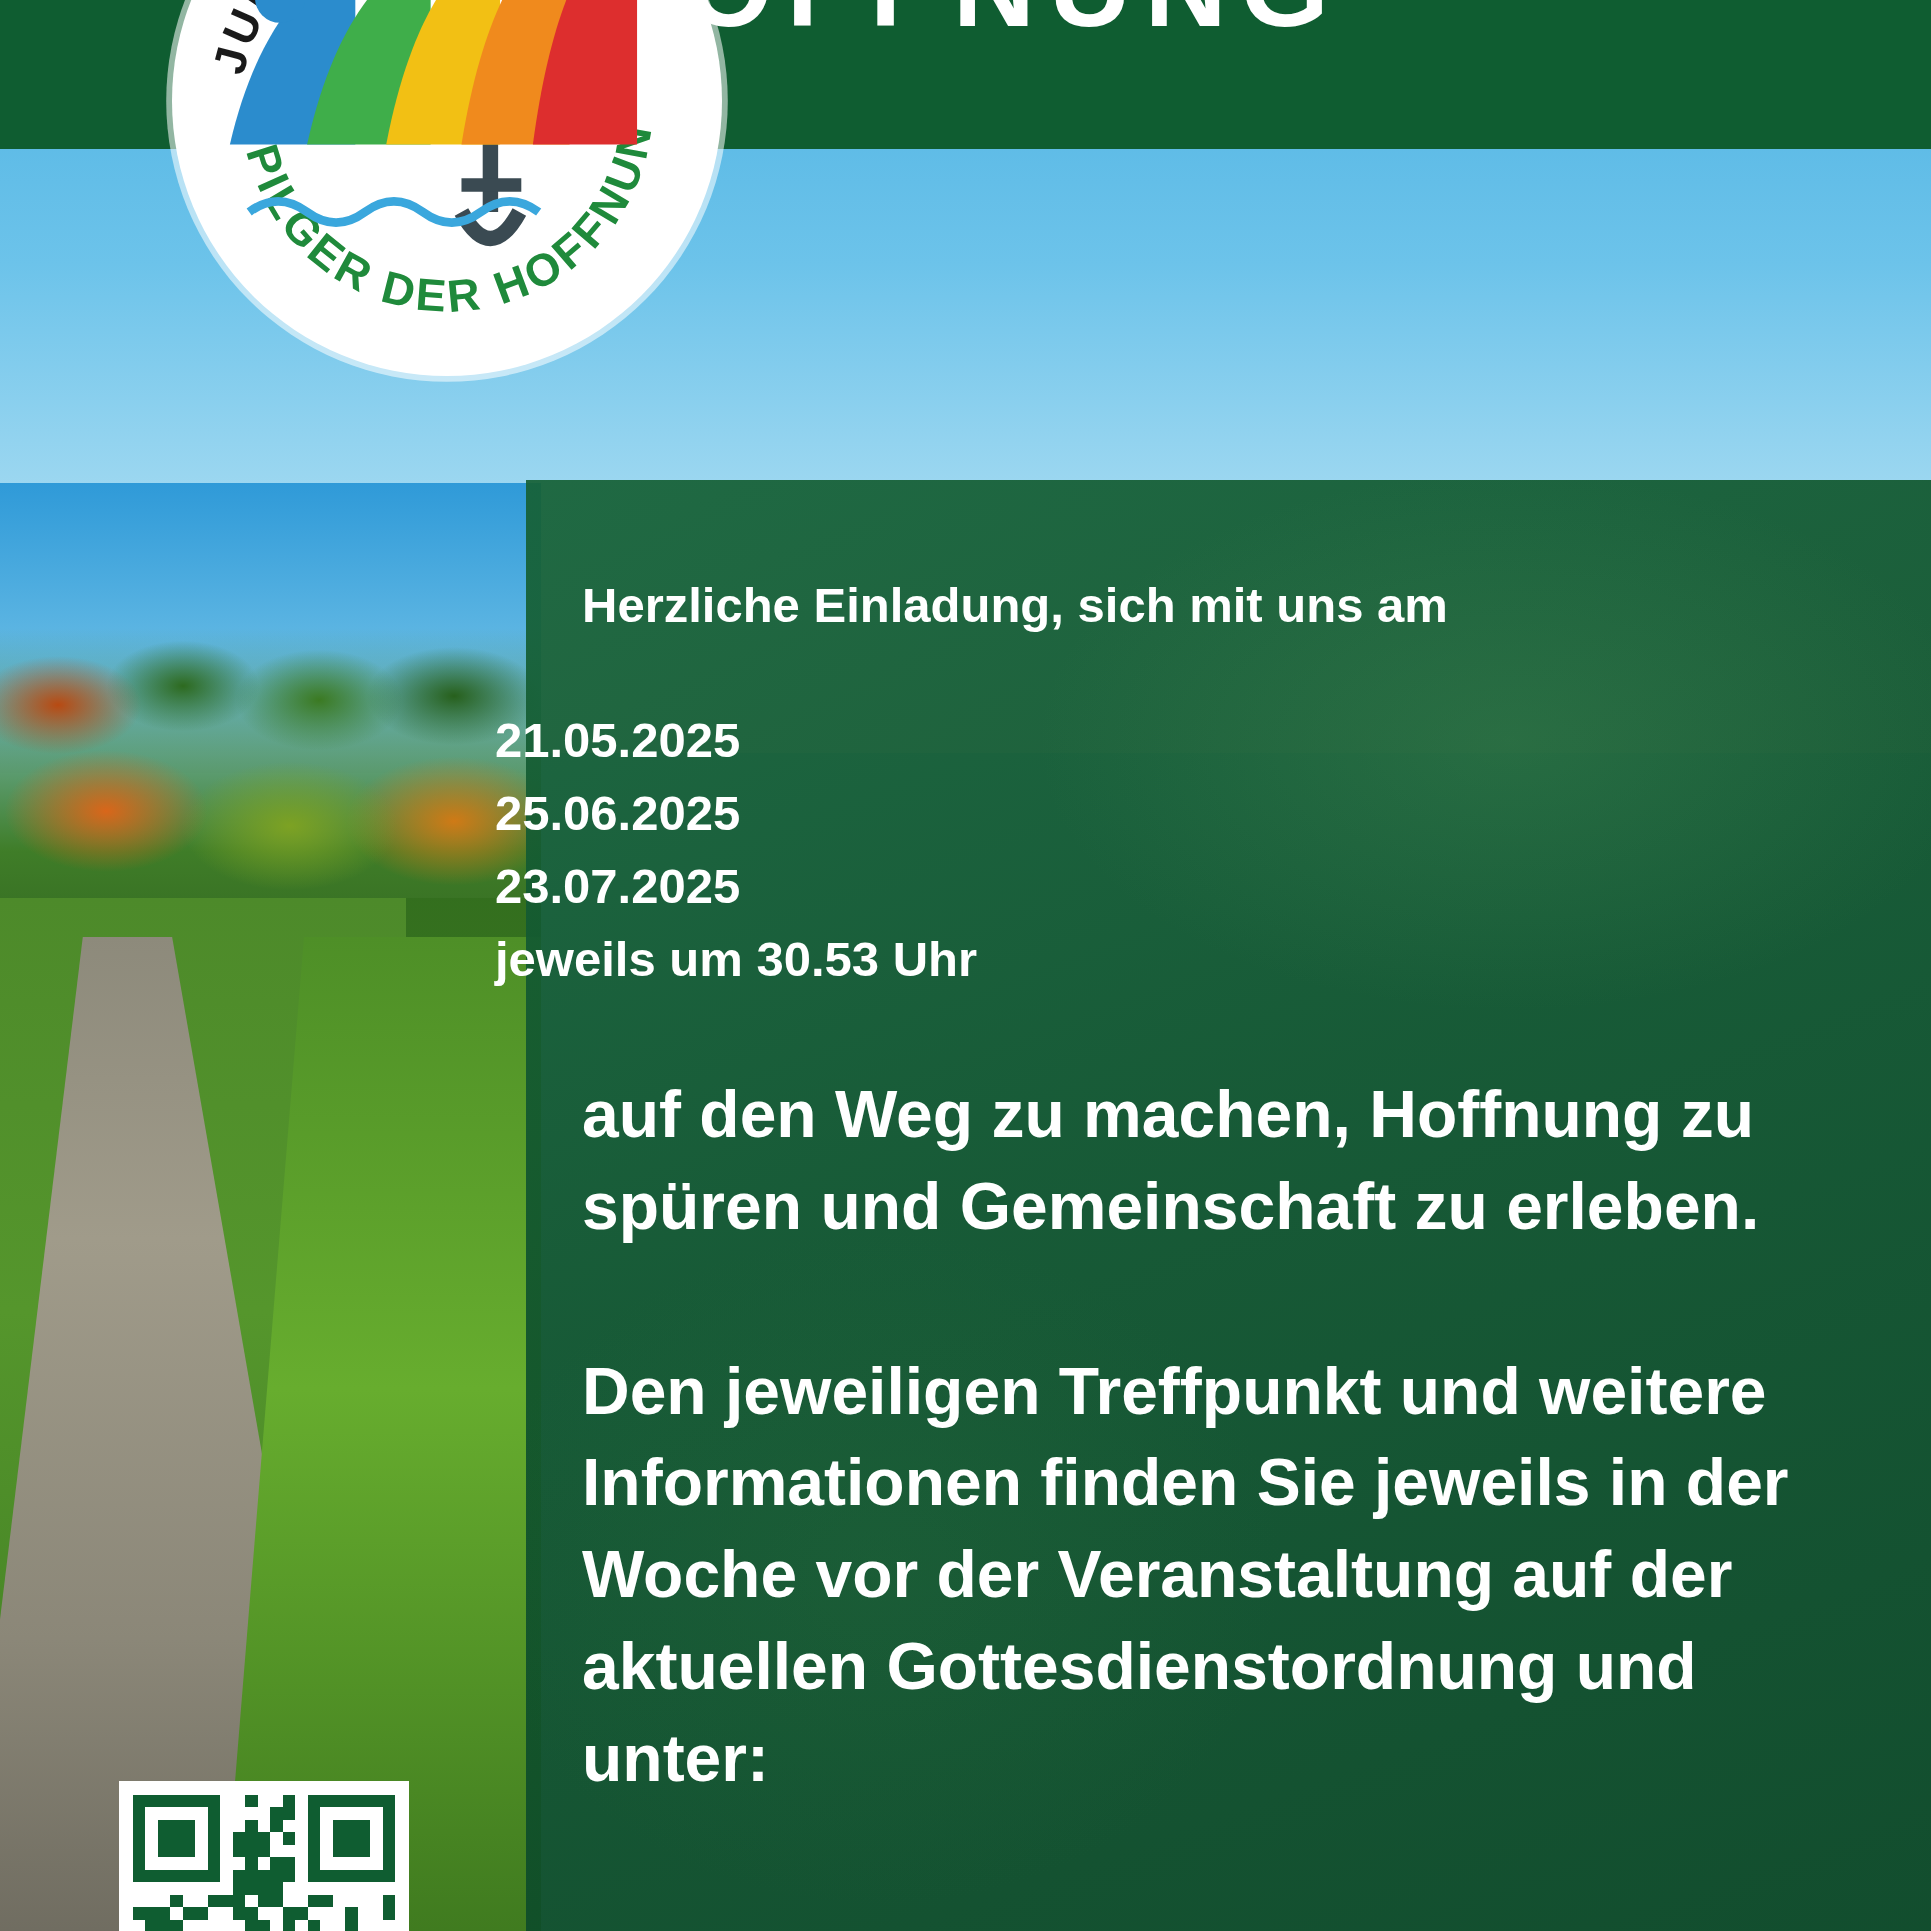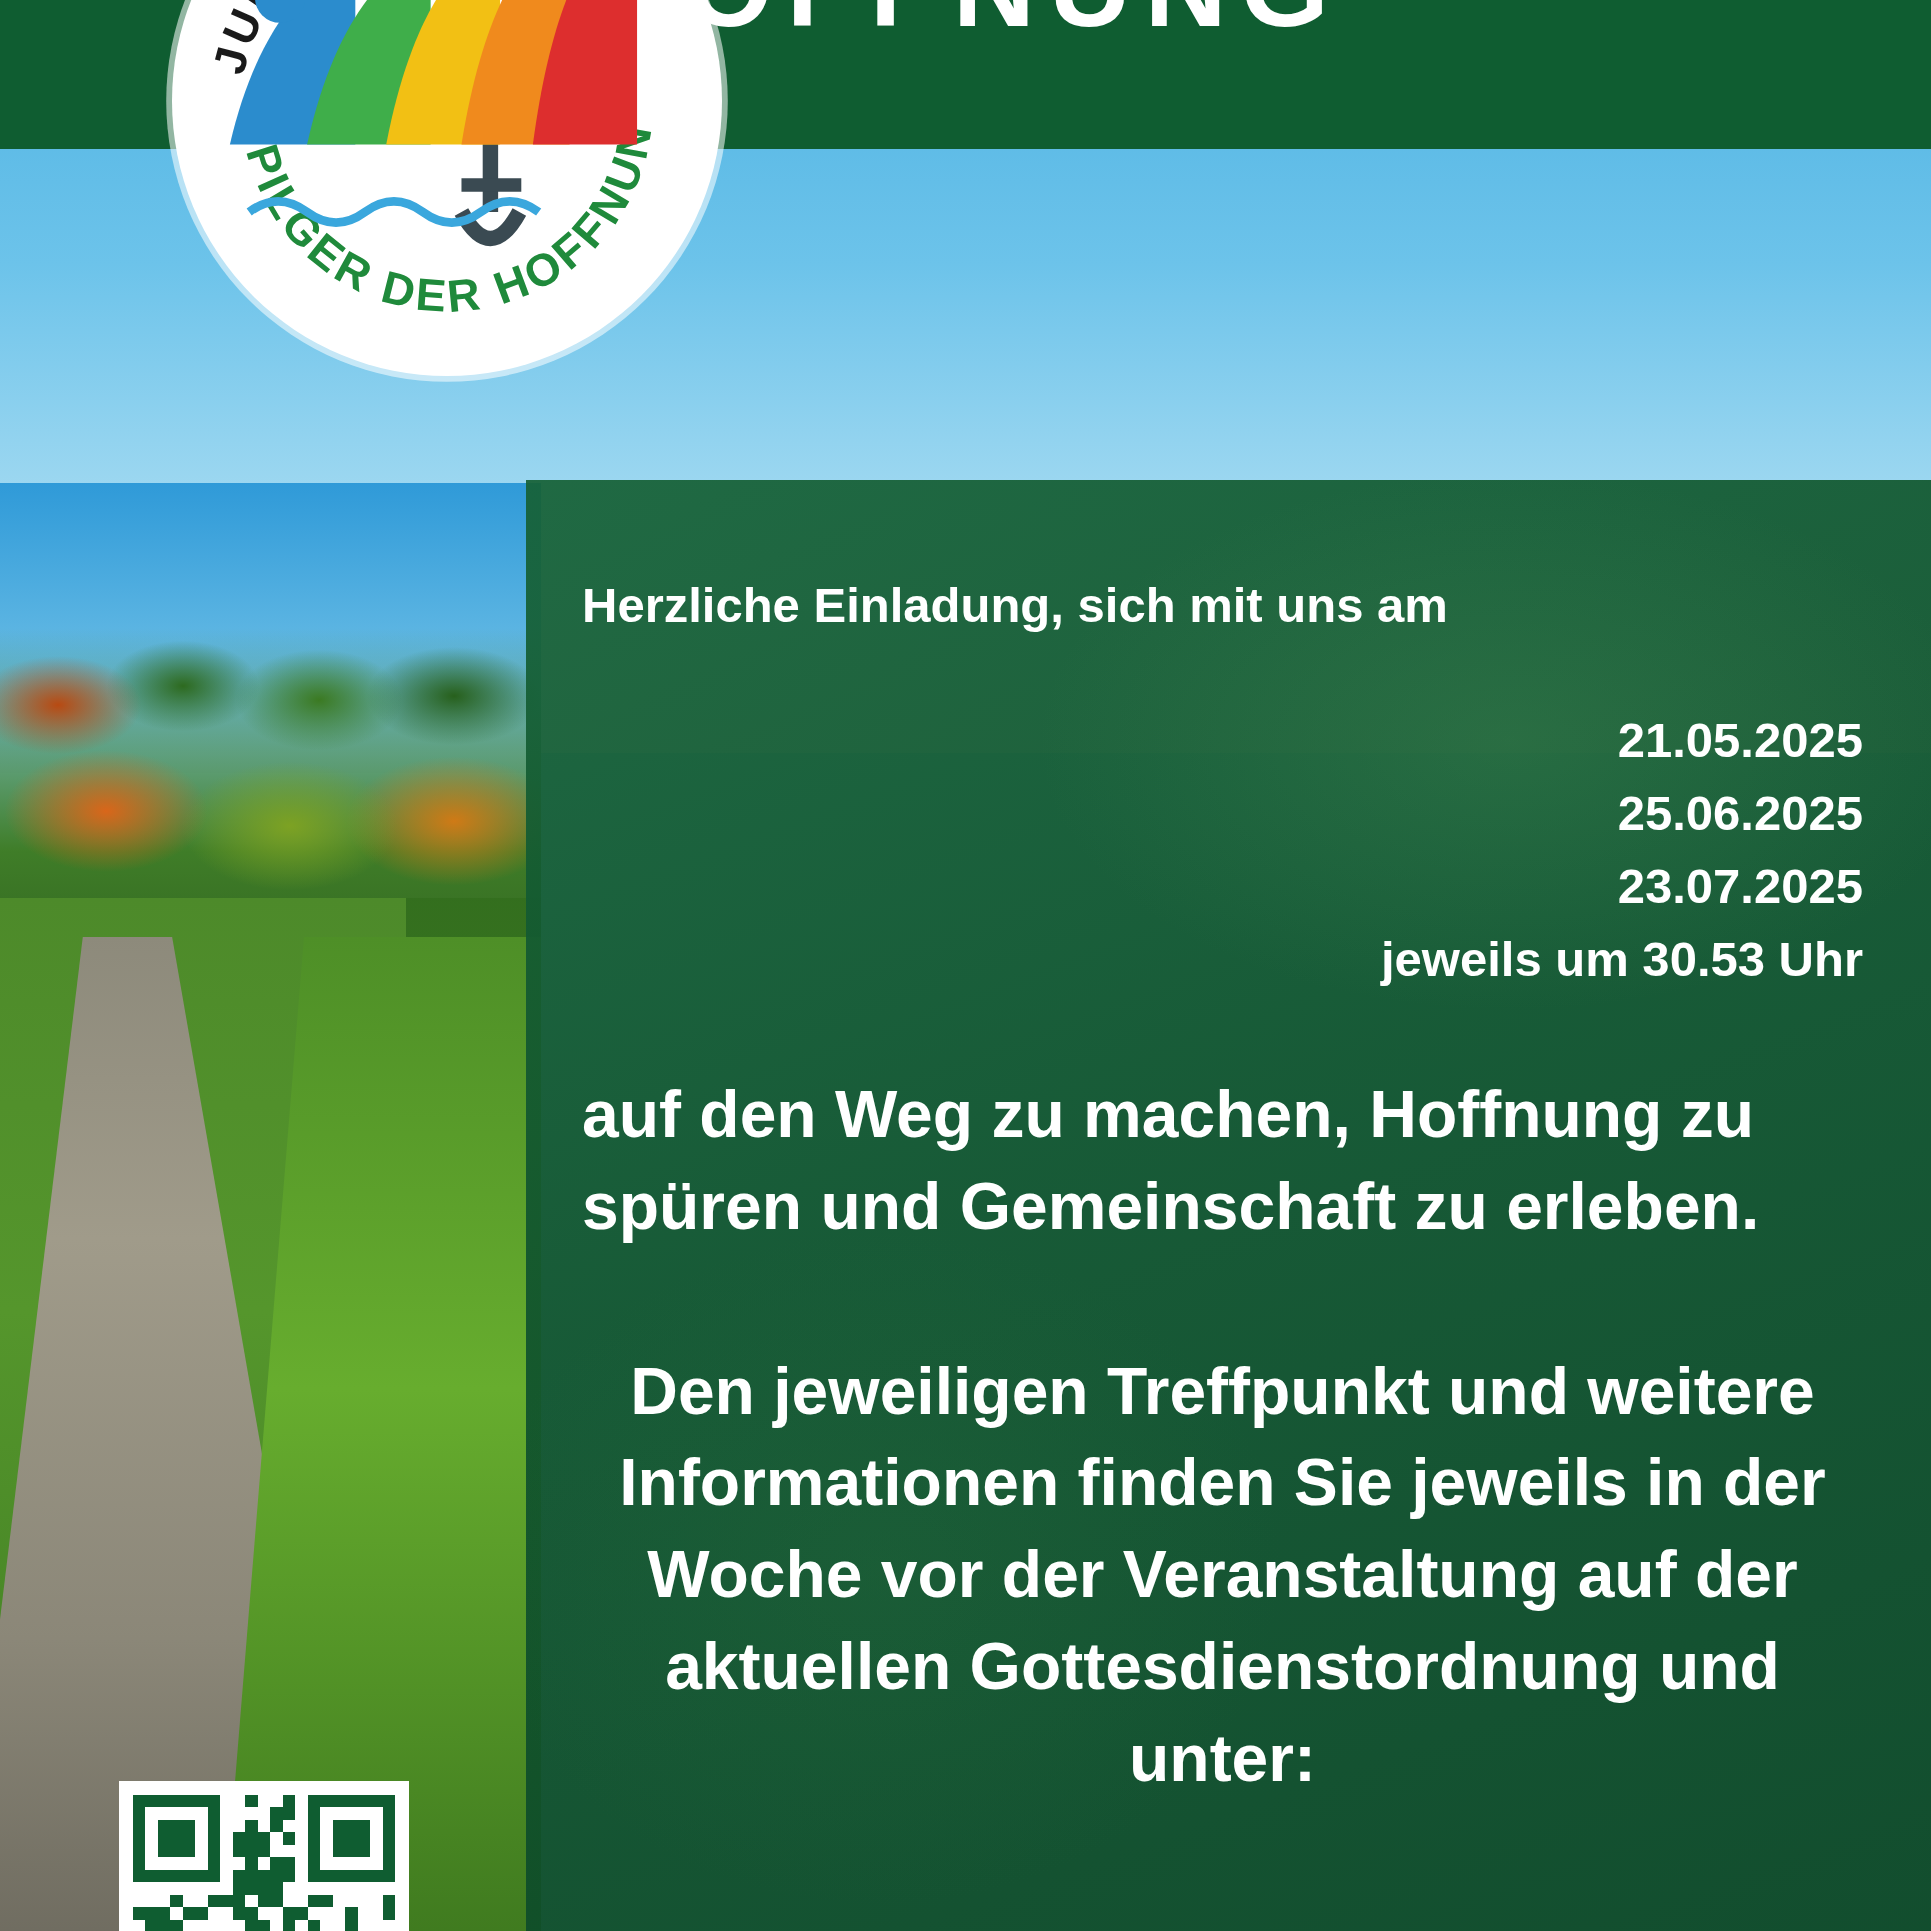--- a/index.html
+++ b/index.html
@@ -166,34 +166,34 @@
     color: #ffffff;
     margin-left: 8px;
   }
   .lead {
     font-size: 49px;
     font-weight: bold;
     line-height: 1.25;
     margin: 0 0 68px 0;
   }
   .dates {
-    text-align: right;
+    text-align: left;
     font-size: 49px;
     font-weight: bold;
     line-height: 1.49;
     margin: 0 0 0 -87px;
   }
   .dates div { white-space: nowrap; }
   .para {
     font-size: 66px;
     font-weight: bold;
     line-height: 1.39;
     margin: 73px 0 0 0;
   }
-  .para.second { margin-top: 93px; text-align: center; }
+  .para.second { margin-top: 93px; }
 
   
   .qr-wrap {
     position: absolute;
     left: 119px;
     top: 1781px;
     width: 290px;
     height: 290px;
     background: #ffffff;
     z-index: 7;

